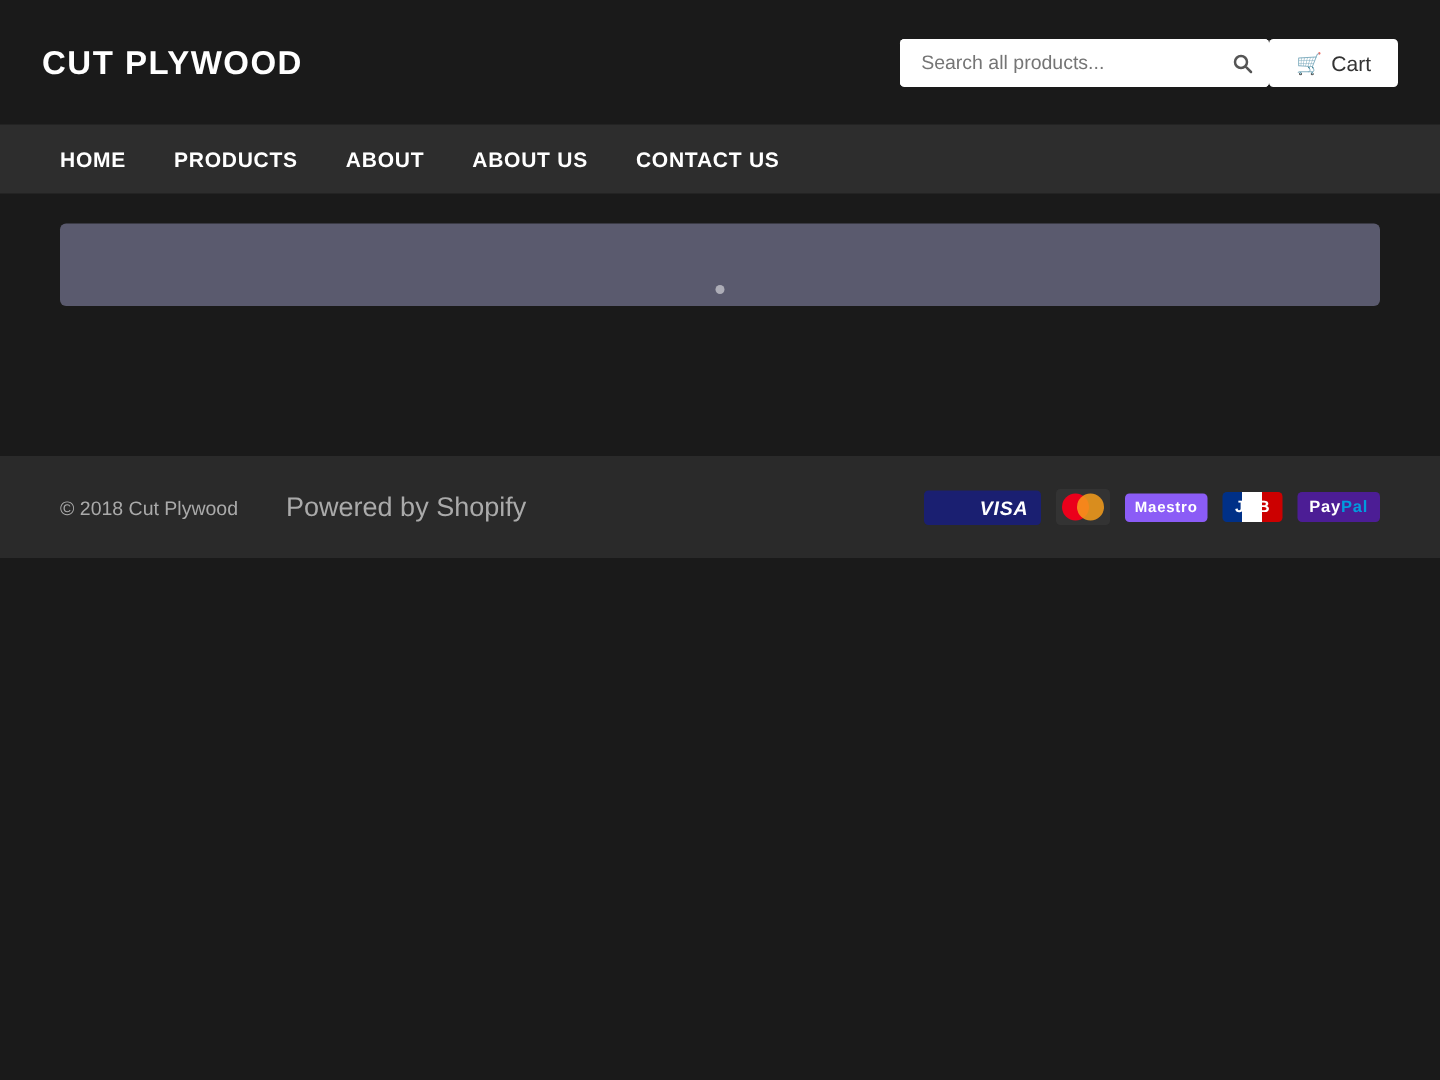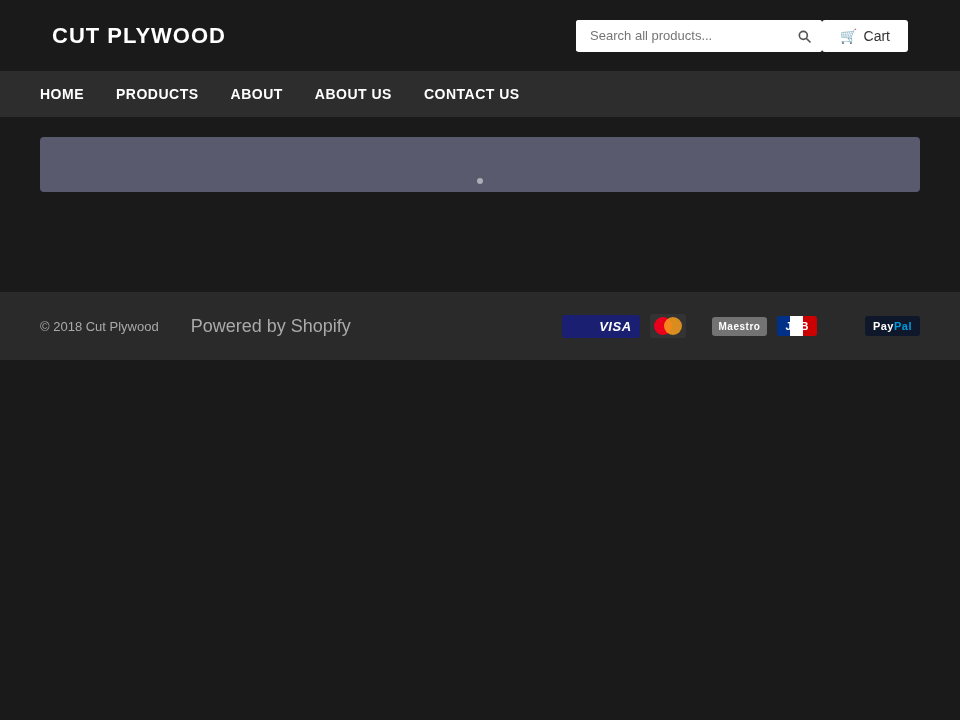--- a/index.html
+++ b/index.html
@@ -12,25 +12,25 @@
       background-color: #1a1a1a;
       font-family: Arial, sans-serif;
       color: #fff;
       width: 960px;
       min-height: 720px;
     }
 
     
     .header {
       background-color: #1a1a1a;
-      padding: 0 52px;
+      padding: 0 28px;
       display: flex;
       align-items: center;
       justify-content: space-between;
-      height: 71px;
+      height: 83px;
     }
 
     .logo {
       font-size: 22px;
       font-weight: bold;
       color: #fff;
       letter-spacing: 1px;
       text-decoration: none;
     }
 
@@ -213,45 +213,43 @@
       width: 18px;
       height: 18px;
       background-color: #f79e1b;
       border-radius: 50%;
       position: absolute;
       right: 4px;
       opacity: 0.85;
     }
 
     .maestro-icon {
-      background-color: #737373;
+      background-color: #8b5cf6;
       color: #fff;
       font-size: 10px;
       padding: 4px 7px;
       border-radius: 3px;
-      margin-left: 16px;
     }
 
     .jcb-icon {
       background: linear-gradient(90deg, #003087 33%, #fff 33%, #fff 66%, #cc0000 66%);
       color: #fff;
       font-size: 11px;
       font-weight: bold;
       padding: 4px 8px;
       border-radius: 3px;
     }
 
     .paypal-icon {
-      background-color: #0f172a;
+      background-color: #4c1d95;
       color: #fff;
       font-size: 11px;
       font-weight: bold;
       padding: 4px 8px;
       border-radius: 3px;
-      margin-left: 38px;
     }
 
     .paypal-icon span {
       color: #009cde;
     }
   </style>
 </head>
 <body>
 
 <header class="header">

